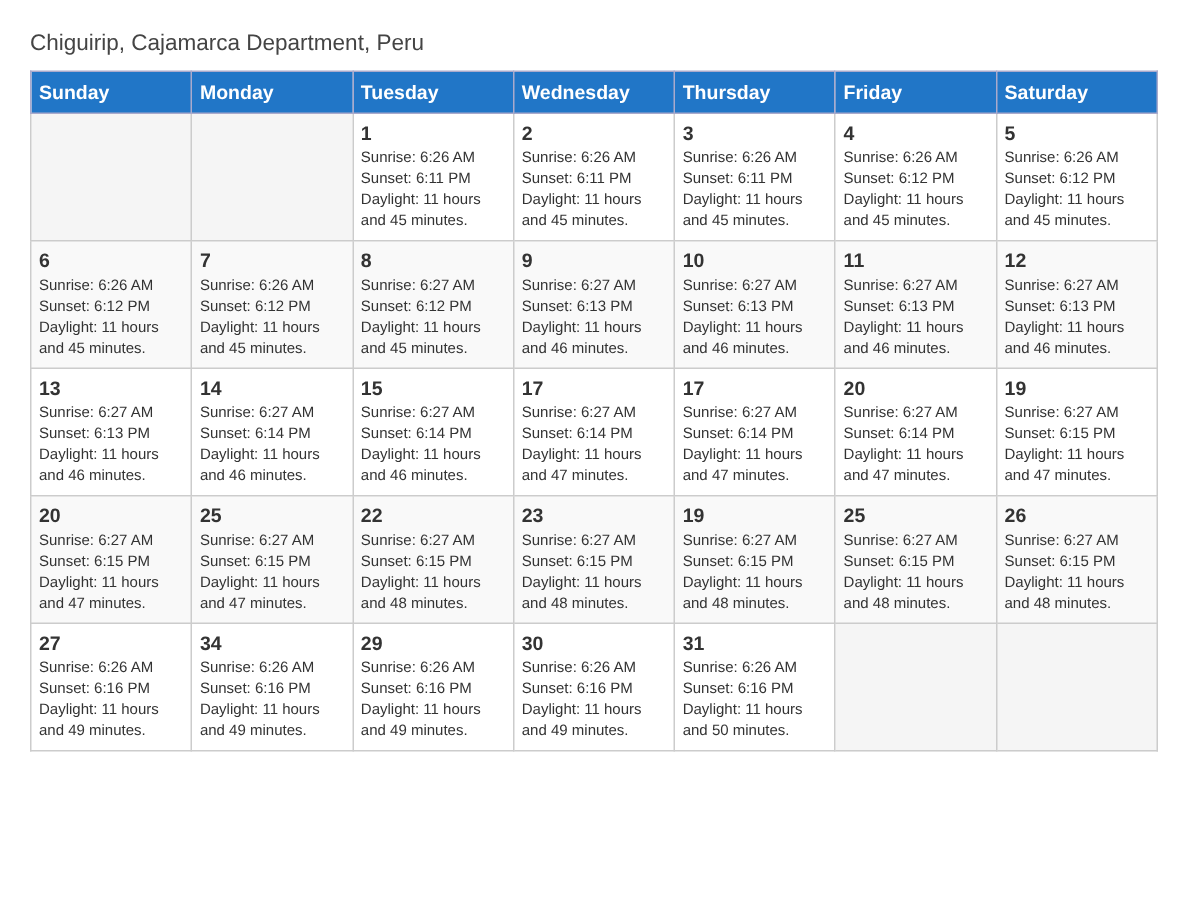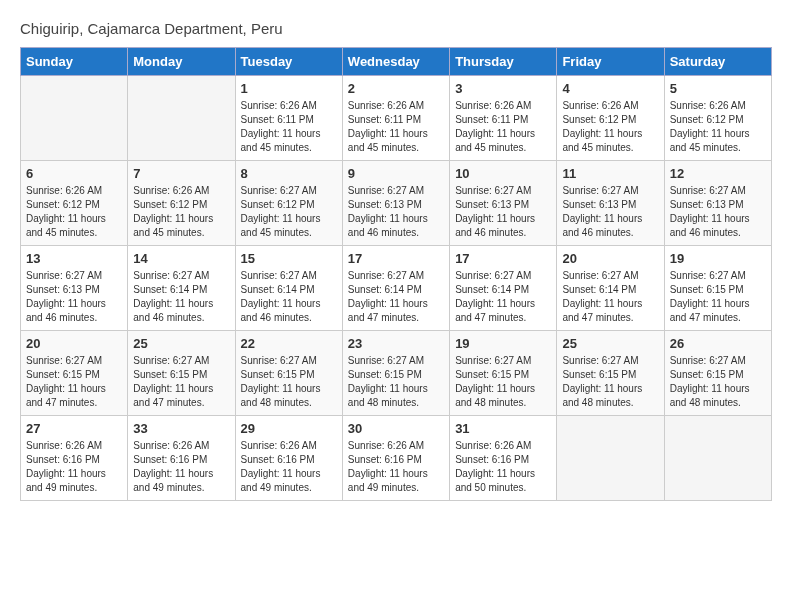--- a/index.html
+++ b/index.html
@@ -232,21 +232,21 @@
           <span class="day-number">26</span>
           <div class="day-info">Sunrise: 6:27 AM<br>Sunset: 6:15 PM<br>Daylight: 11 hours and 48 minutes.</div>
         </td>
       </tr>
       <tr>
         <td>
           <span class="day-number">27</span>
           <div class="day-info">Sunrise: 6:26 AM<br>Sunset: 6:16 PM<br>Daylight: 11 hours and 49 minutes.</div>
         </td>
         <td>
-          <span class="day-number">33</span>
+          <span class="day-number">34</span>
           <div class="day-info">Sunrise: 6:26 AM<br>Sunset: 6:16 PM<br>Daylight: 11 hours and 49 minutes.</div>
         </td>
         <td>
           <span class="day-number">29</span>
           <div class="day-info">Sunrise: 6:26 AM<br>Sunset: 6:16 PM<br>Daylight: 11 hours and 49 minutes.</div>
         </td>
         <td>
           <span class="day-number">30</span>
           <div class="day-info">Sunrise: 6:26 AM<br>Sunset: 6:16 PM<br>Daylight: 11 hours and 49 minutes.</div>
         </td>

